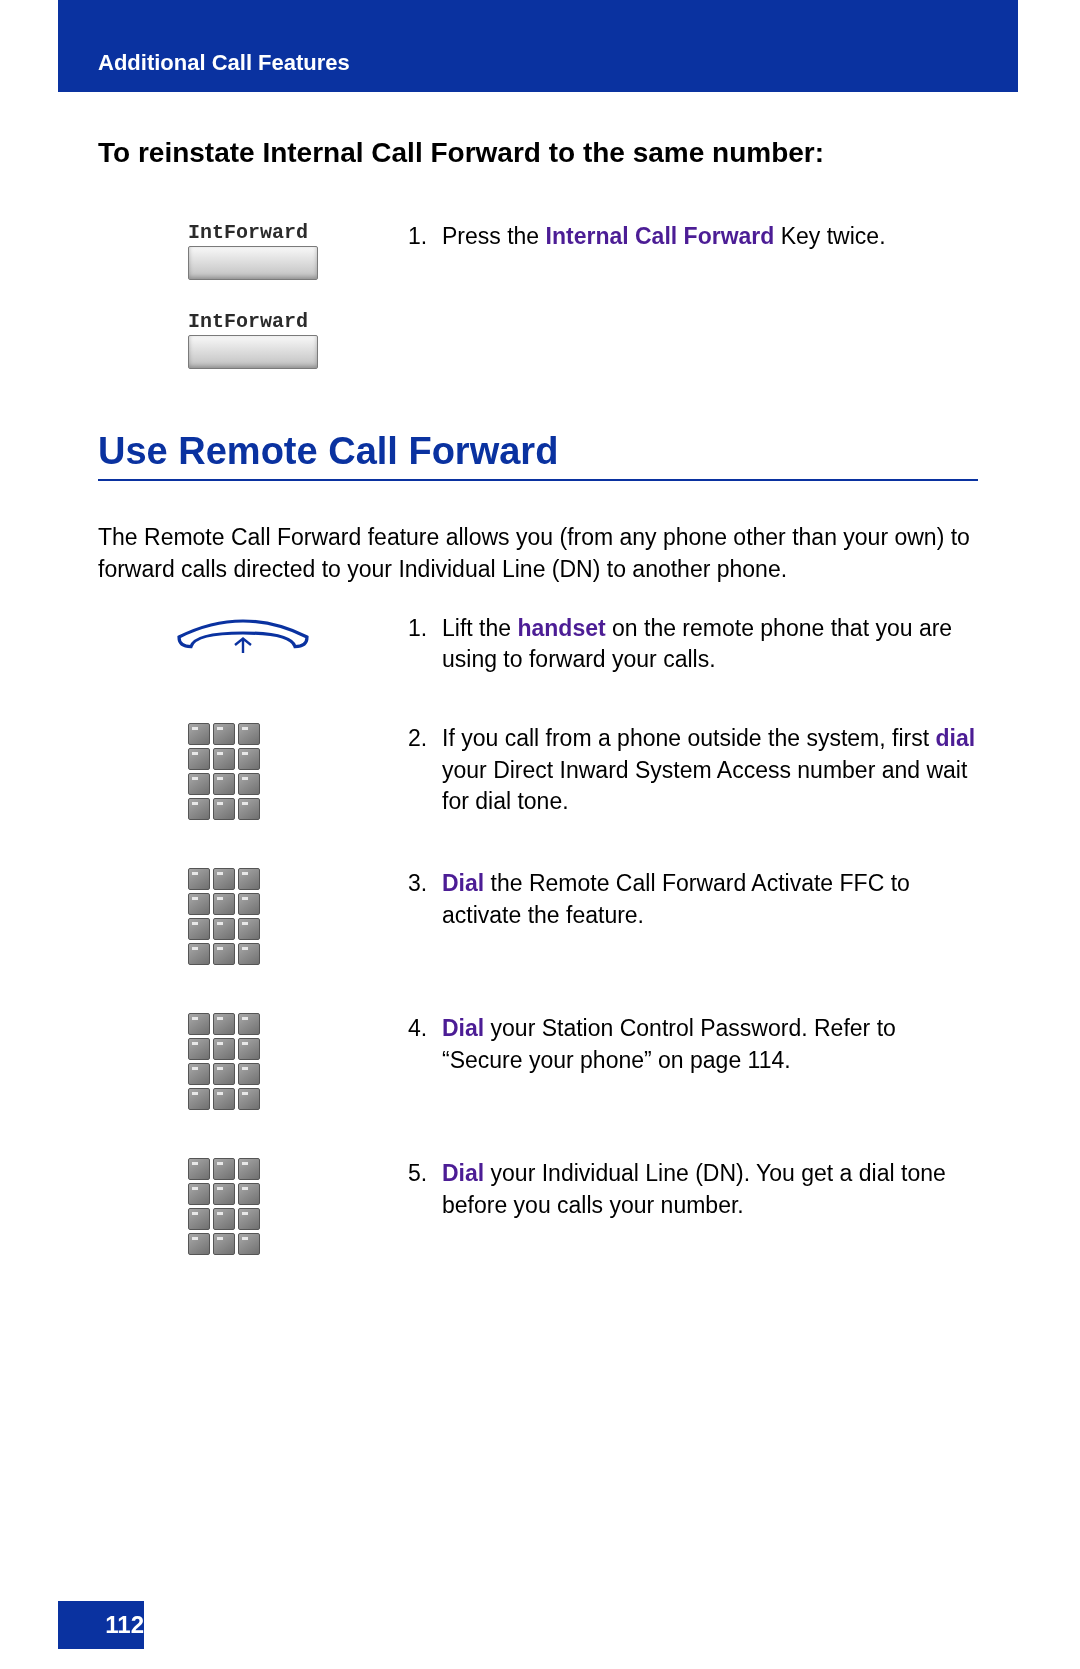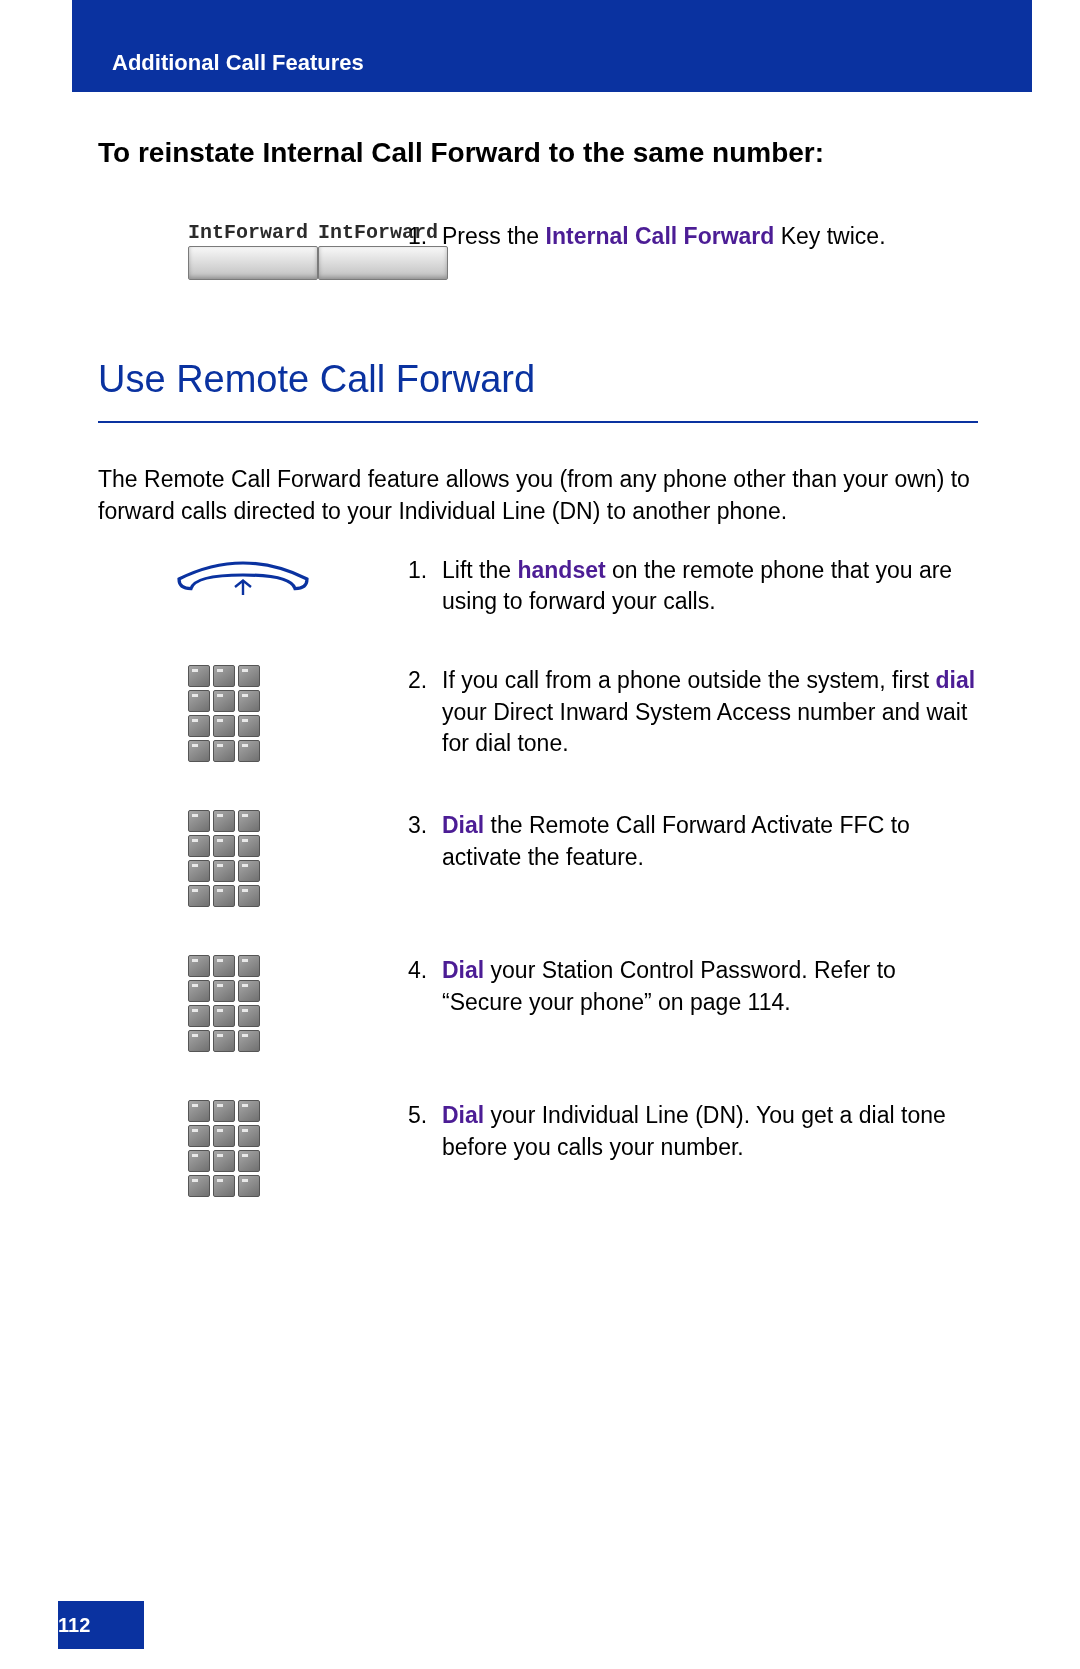--- a/index.html
+++ b/index.html
@@ -7,21 +7,21 @@
     background: #fff;
     width: 1080px;
     height: 1669px;
     position: relative;
     font-family: Arial, Helvetica, sans-serif;
     color: #000;
   }
   .blue-banner {
     position: absolute;
     top: 0;
-    left: 72px;
+    left: 58px;
     width: 960px;
     height: 92px;
     background: #0a32a0;
     display: flex;
     align-items: flex-end;
     padding: 0 0 16px 40px;
   }
   .banner-title {
     color: #fff;
     font-weight: bold;
@@ -40,21 +40,21 @@
     margin-bottom: 52px;
   }
   .step-row {
     display: flex;
     align-items: flex-start;
     margin-bottom: 30px;
   }
   .step-left {
     width: 310px;
     display: flex;
-    flex-direction: row;
+    flex-direction: column;
     align-items: flex-start;
     padding-left: 90px;
   }
   .step-right {
     flex: 1;
     display: flex;
     align-items: flex-start;
     font-size: 23px;
     line-height: 1.35;
   }
@@ -78,23 +78,23 @@
     background: linear-gradient(#f8f8f8, #bfbfbf);
     border: 1px solid #7a7a7a;
     border-radius: 2px;
     box-shadow: inset 0 -2px 4px rgba(0,0,0,0.25);
   }
   .key-block { margin-bottom: 30px; }
 
   .section-title {
     color: #0a32a0;
     font-size: 38px;
-    font-weight: normal;
-    margin-top: 48px;
-    padding-bottom: 20px;
+    font-weight: bold;
+    margin-top: 31px;
+    padding-bottom: 6px;
     border-bottom: 2px solid #0a32a0;
     margin-bottom: 40px;
   }
   .body-para {
     font-size: 23px;
     line-height: 1.4;
     margin-bottom: 28px;
   }
   .sub-heading-bold2 {
     font-weight: bold;
@@ -131,24 +131,24 @@
 
   .page-tab {
     position: absolute;
     bottom: 20px;
     left: 58px;
     width: 86px;
     height: 48px;
     background: #0a32a0;
     color: #fff;
     font-weight: bold;
-    font-size: 20px;
+    font-size: 24px;
     display: flex;
     align-items: center;
-    justify-content: flex-start;
+    justify-content: flex-end;
   }
 </style>
 </head>
 <body>
 
 <div class="blue-banner">
   <span class="banner-title">Additional Call Features</span>
 </div>
 
 <div class="content">

